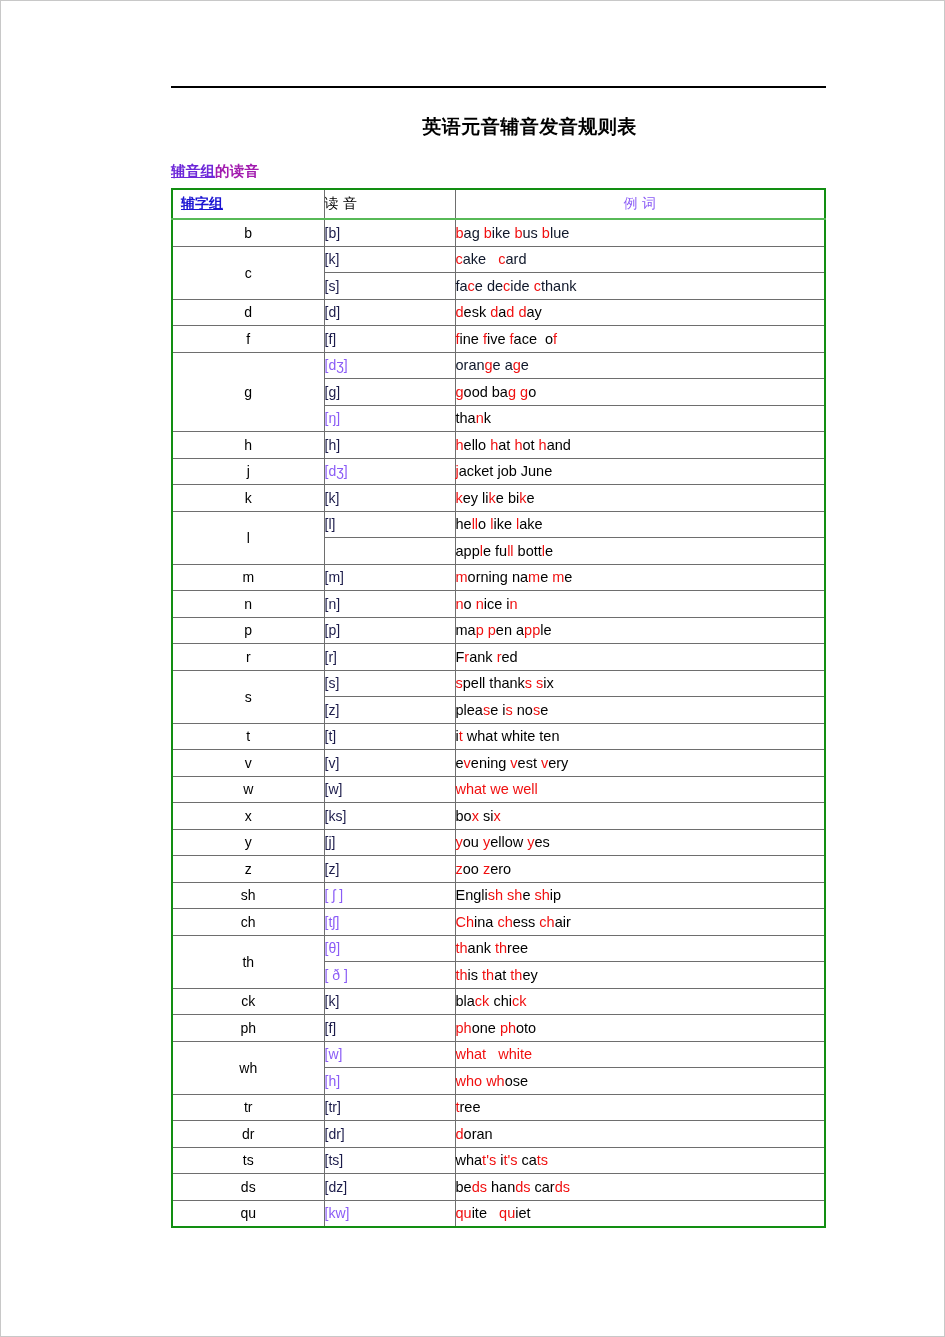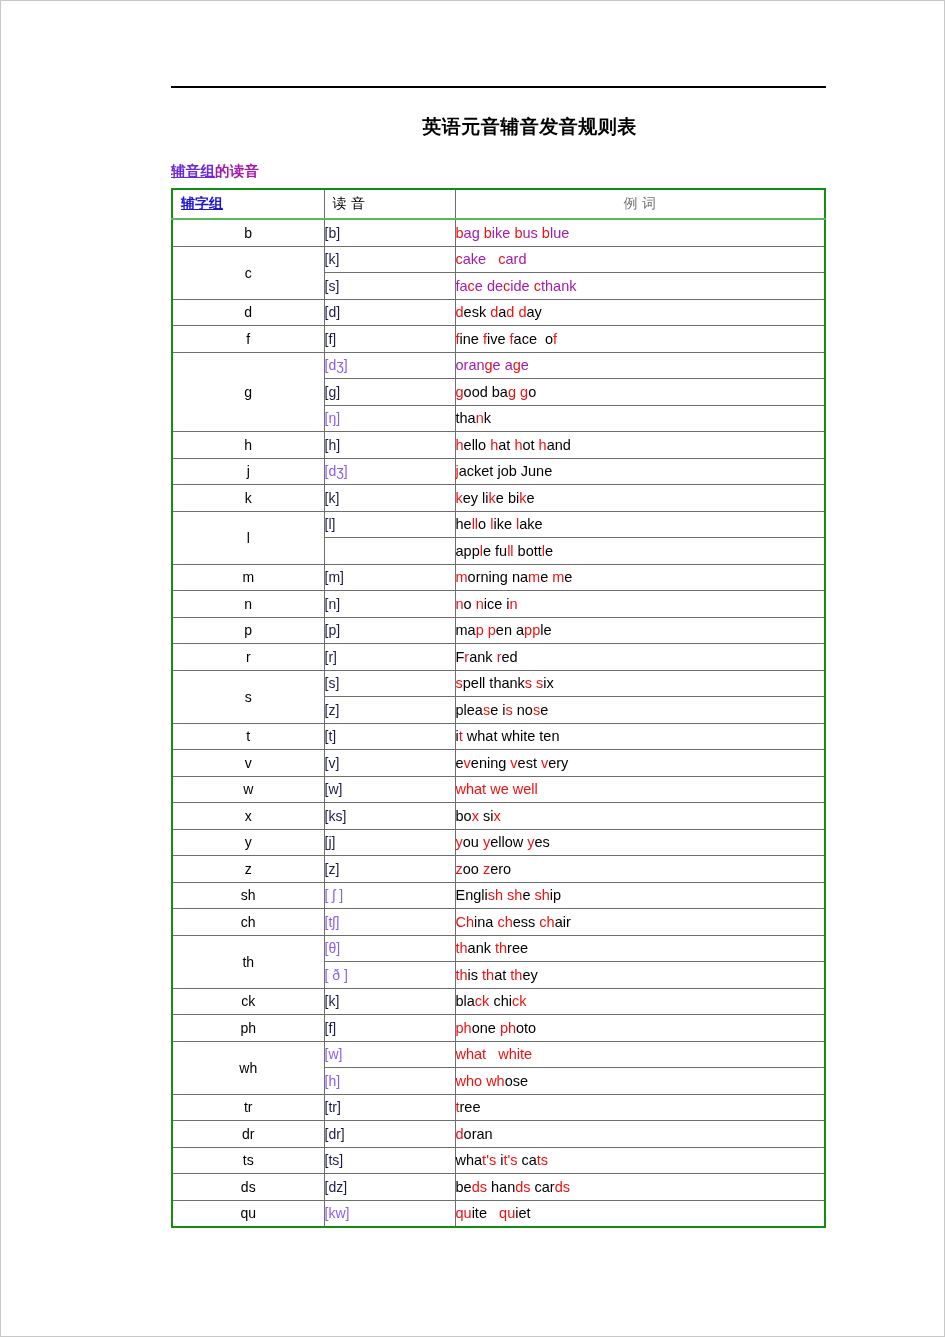--- a/index.html
+++ b/index.html
@@ -99,30 +99,30 @@
   tr.head-row td.h1 {
     padding-left: 8px;
     font-family: "DejaVu Serif", serif;
     font-size: 14px;
     font-weight: bold;
     color: #1a13d2;
     text-decoration: underline;
     text-align: left;
   }
   tr.head-row td.h2 {
-    padding-left: 8px;
+    padding-left: 0;
     font-family: "DejaVu Serif", serif;
     font-size: 14px;
     color: #000000;
     text-align: left;
   }
   tr.head-row td.h3 {
     font-family: "DejaVu Serif", serif;
     font-size: 14px;
-    color: #737373;
+    color: #8b5cf6;
     text-align: center;
     padding-left: 0;
   }
 
   td.letter {
     text-align: center;
     font-size: 14px;
     color: #000000;
     height: 25.5px;
     padding-left: 0px;
@@ -140,21 +140,21 @@
     padding-left: 8px;
     font-size: 14.5px;
     height: 25.5px;
     color: #000000;
   }
   td.words.bluebase {
     color: #1a13d2;
   }
   .r { color: #f01010; }
   .k { color: #000000; }
-  .bl { color: #a21caf; }
+  .bl { color: #0f172a; }
 </style>
 </head>
 <body>
 
 <div class="page">
   <div class="page-frame-top"></div>
   <div class="page-frame-bottom"></div>
   <div class="page-frame-left"></div>
   <div class="page-frame-right"></div>
 

